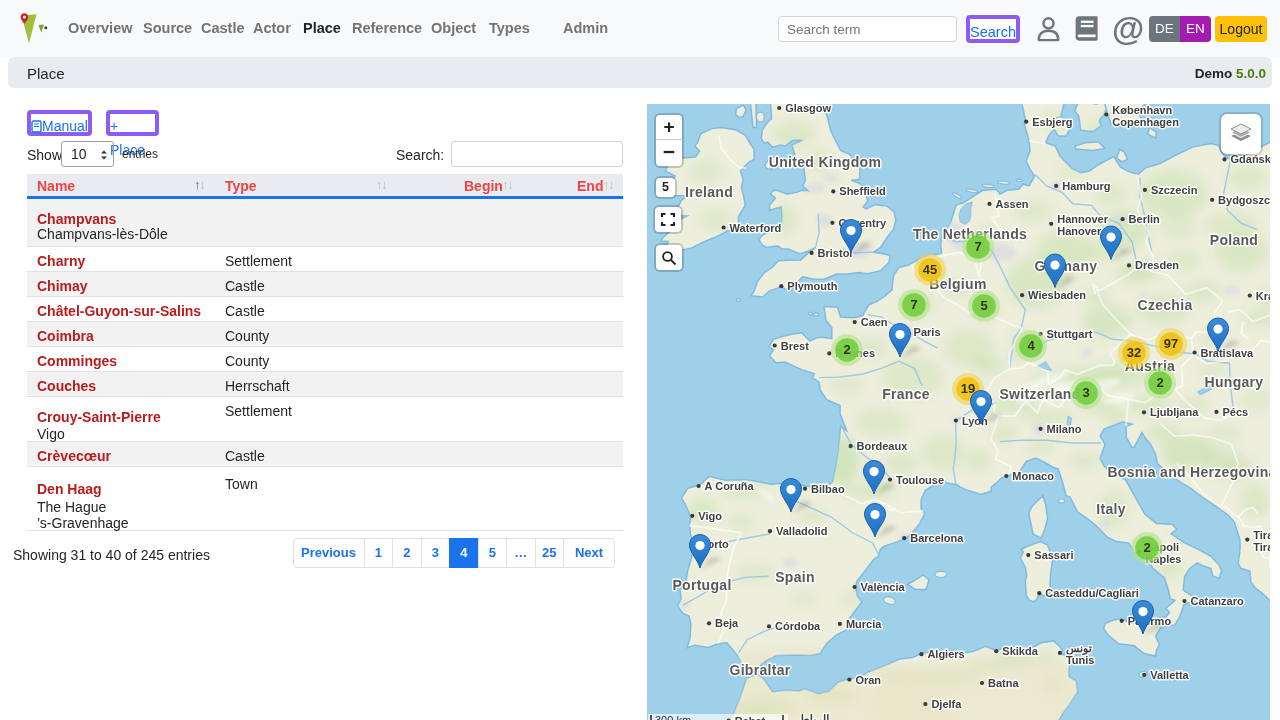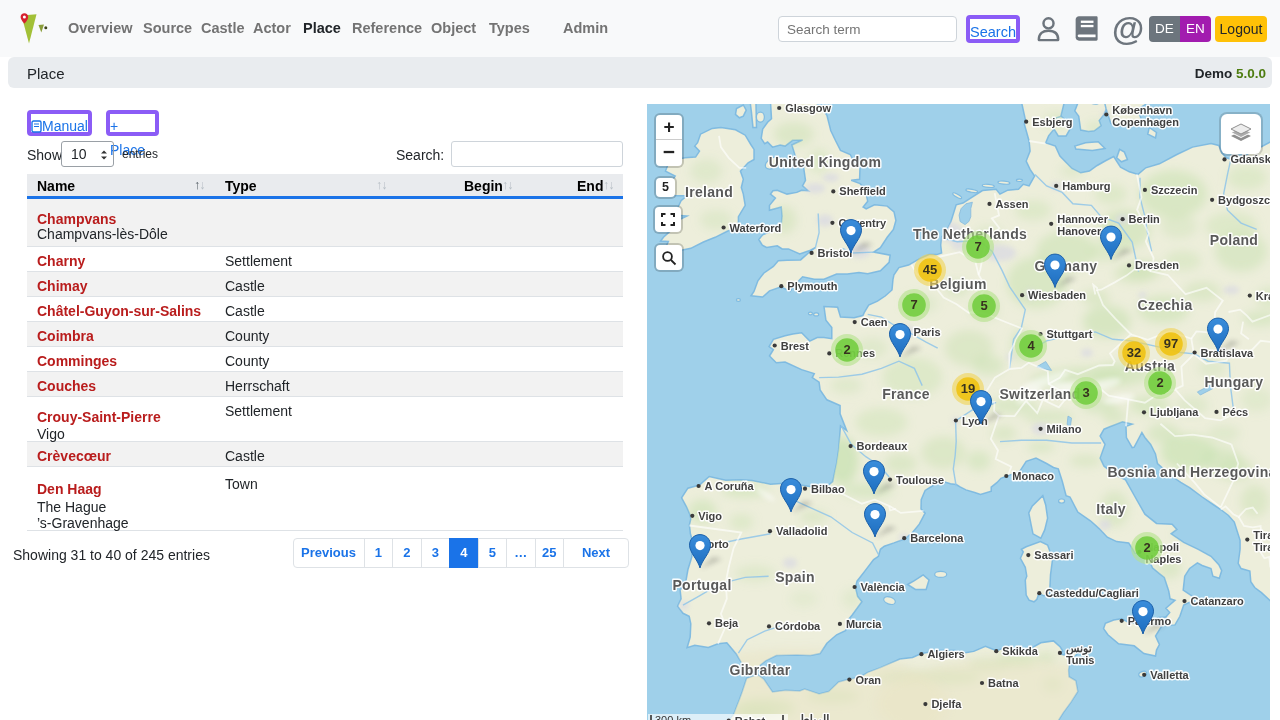--- a/index.html
+++ b/index.html
@@ -1,21 +1,21 @@
 <!DOCTYPE html>
 <html><head><meta charset="utf-8">
 <style>
 *{margin:0;padding:0;box-sizing:border-box}
 body{font-family:"Liberation Sans",sans-serif;background:#fff;width:1280px;height:720px;overflow:hidden;position:relative;color:#212529}
 .abs{position:absolute}
 .nav{position:absolute;top:0;left:0;width:1280px;height:57px;background:#f8f9fa}
 .navlink{position:absolute;top:0;height:57px;line-height:57px;font-size:14.5px;font-weight:700;color:#737373}
 .crumb{position:absolute;top:57px;left:8px;width:1264px;height:31px;background:#e9ecef;border-radius:6px}
 .btn-o{position:absolute;border:4px solid #8b5cf6;border-radius:4px;background:#fff;color:#1a73e8;font-size:14px;}
-.th{position:absolute;font-size:14px;font-weight:700;color:#000000}
+.th{position:absolute;font-size:14px;font-weight:700;color:#ef4444}
 .arrows{font-size:11px;letter-spacing:-2px}
 a{color:#b91c1c;text-decoration:none;font-weight:700}
 .cell{position:absolute;font-size:14px}
 .pgbox{position:absolute;top:538px;height:30px;border:1px solid #dee2e6;background:#fff;color:#1a73e8;font-size:13px;font-weight:700;text-align:center;line-height:28px}
 .mapbtn{position:absolute;background:#fff;border-radius:4px;box-shadow:0 0 0 2px rgba(0,0,0,0.18);color:#232323}
 </style></head>
 <body>
 
 <div class="nav"></div>
 <svg class="abs" style="left:19px;top:12px" width="30" height="34" viewBox="0 0 30 34">
@@ -121,21 +121,21 @@
 
 <div class="abs" style="left:13px;top:547px;font-size:14px">Showing 31 to 40 of 245 entries</div>
 <div class="pgbox" style="left:292.5px;width:72px;border-radius:4px 0 0 4px;">Previous</div>
 <div class="pgbox" style="left:363.5px;width:29.5px;">1</div>
 <div class="pgbox" style="left:392px;width:29.5px;">2</div>
 <div class="pgbox" style="left:420.5px;width:29.5px;">3</div>
 <div class="pgbox" style="left:449px;width:29.5px;background:#1a73e8;color:#fff;border-color:#1a73e8;">4</div>
 <div class="pgbox" style="left:477.5px;width:29.5px;">5</div>
 <div class="pgbox" style="left:506px;width:29.5px;">…</div>
 <div class="pgbox" style="left:534.5px;width:29.5px;">25</div>
-<div class="pgbox" style="left:563px;width:66px;border-radius:0 4px 4px 0;">Next</div>
+<div class="pgbox" style="left:563px;width:52px;border-radius:0 4px 4px 0;">Next</div>
 
 <div class="abs" style="left:647px;top:104px;width:623px;height:616px;overflow:hidden">
 <svg width="623" height="616" viewBox="0 0 623 616" style="position:absolute;top:0;left:0">
       <defs>
         <filter id="b6" x="-40%" y="-40%" width="180%" height="180%">
           <feGaussianBlur stdDeviation="5"></feGaussianBlur>
         </filter>
         <filter id="b3" x="-40%" y="-40%" width="180%" height="180%">
           <feGaussianBlur stdDeviation="2.5"></feGaussianBlur>
         </filter>

